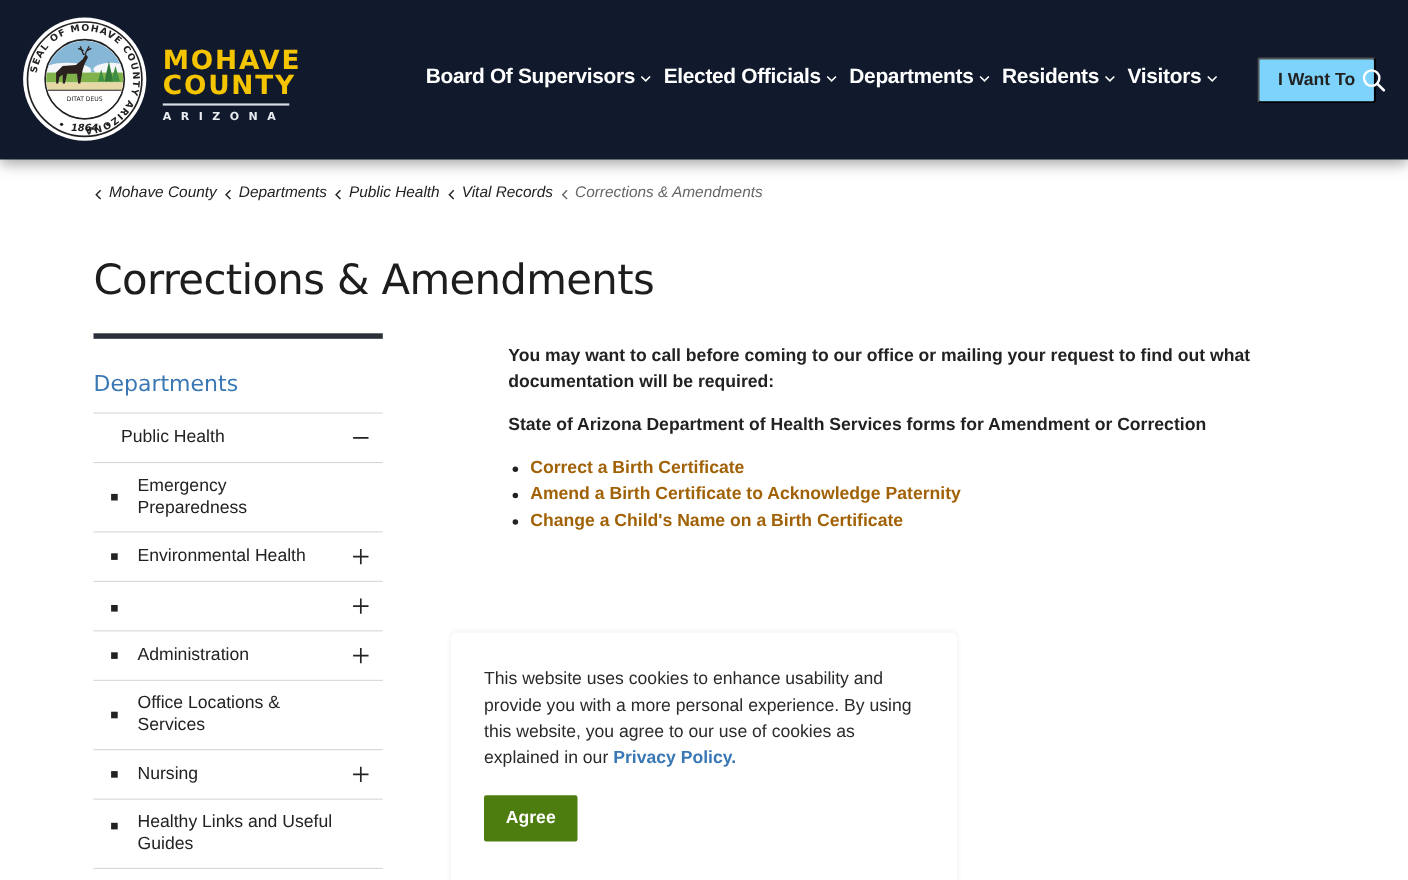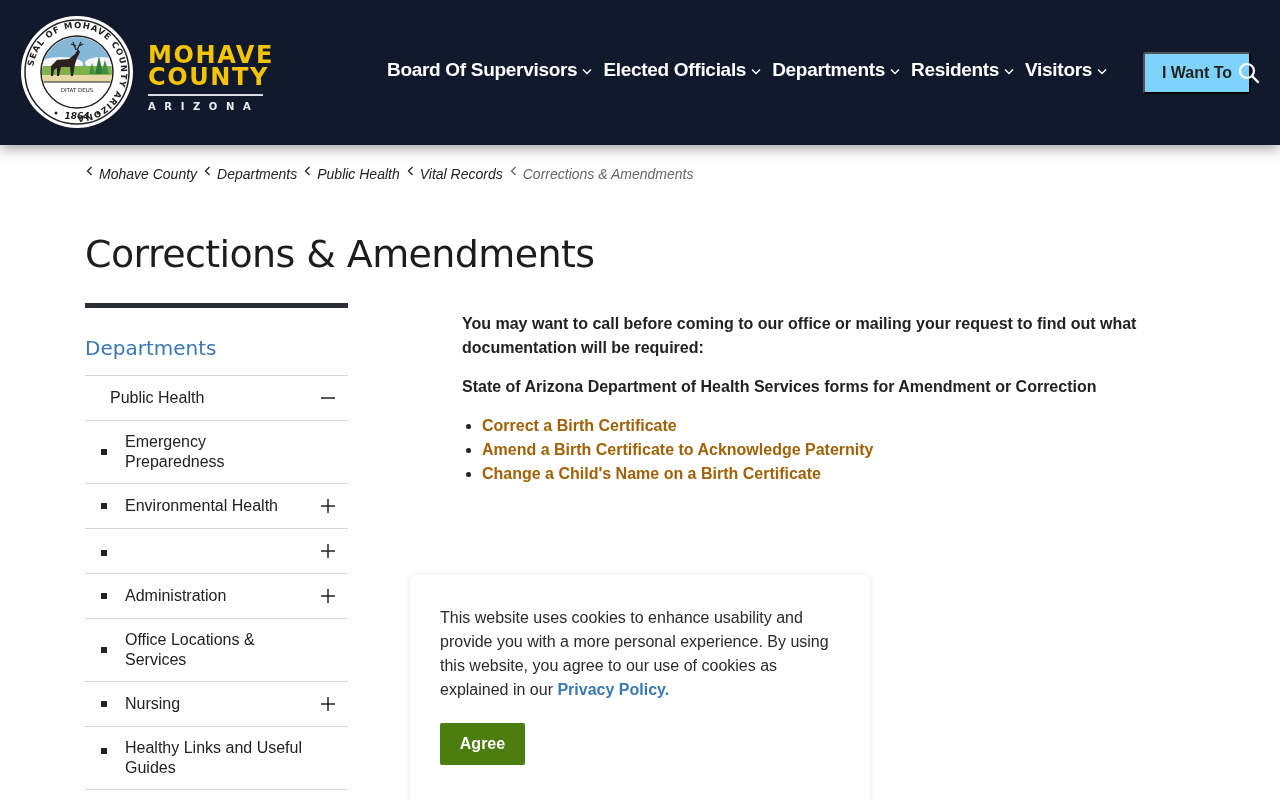--- a/index.html
+++ b/index.html
@@ -39,21 +39,21 @@
       position: absolute; left: 1115px; top: 52px; width: 108px; height: 42px;
       background: #7dd3fc; border-radius: 3px; color: #222;
       font-size: 16px; font-weight: bold; display: flex; align-items: center; justify-content: center;
       cursor: pointer;
       margin-left: 28px;
     }
     .search-btn { position: absolute; left: 1237px; top: 61px; width: 24px; height: 24px; cursor: pointer; }
 
     
     .breadcrumb { position: absolute; left: 86px; top: 166px; display: flex; align-items: center; font-size: 14px; font-style: italic; }
-    .crumb { display: flex; align-items: flex-start; margin-right: 7px; color: #222; white-space: nowrap; }
+    .crumb { display: flex; align-items: flex-end; margin-right: 7px; color: #222; white-space: nowrap; }
     .crumb .lt { width: 7px; height: 10px; margin-right: 6px; }
     .crumb.current { color: #666; }
 
     .page-title {
       position: absolute; left: 85px; top: 232px; font-size: 38px;
       font-family: "DejaVu Sans", sans-serif; color: #1d1d1d; letter-spacing: -0.6px; font-weight: normal;
     }
 
     
     .sidebar { position: absolute; left: 85px; top: 303px; width: 263px; }

